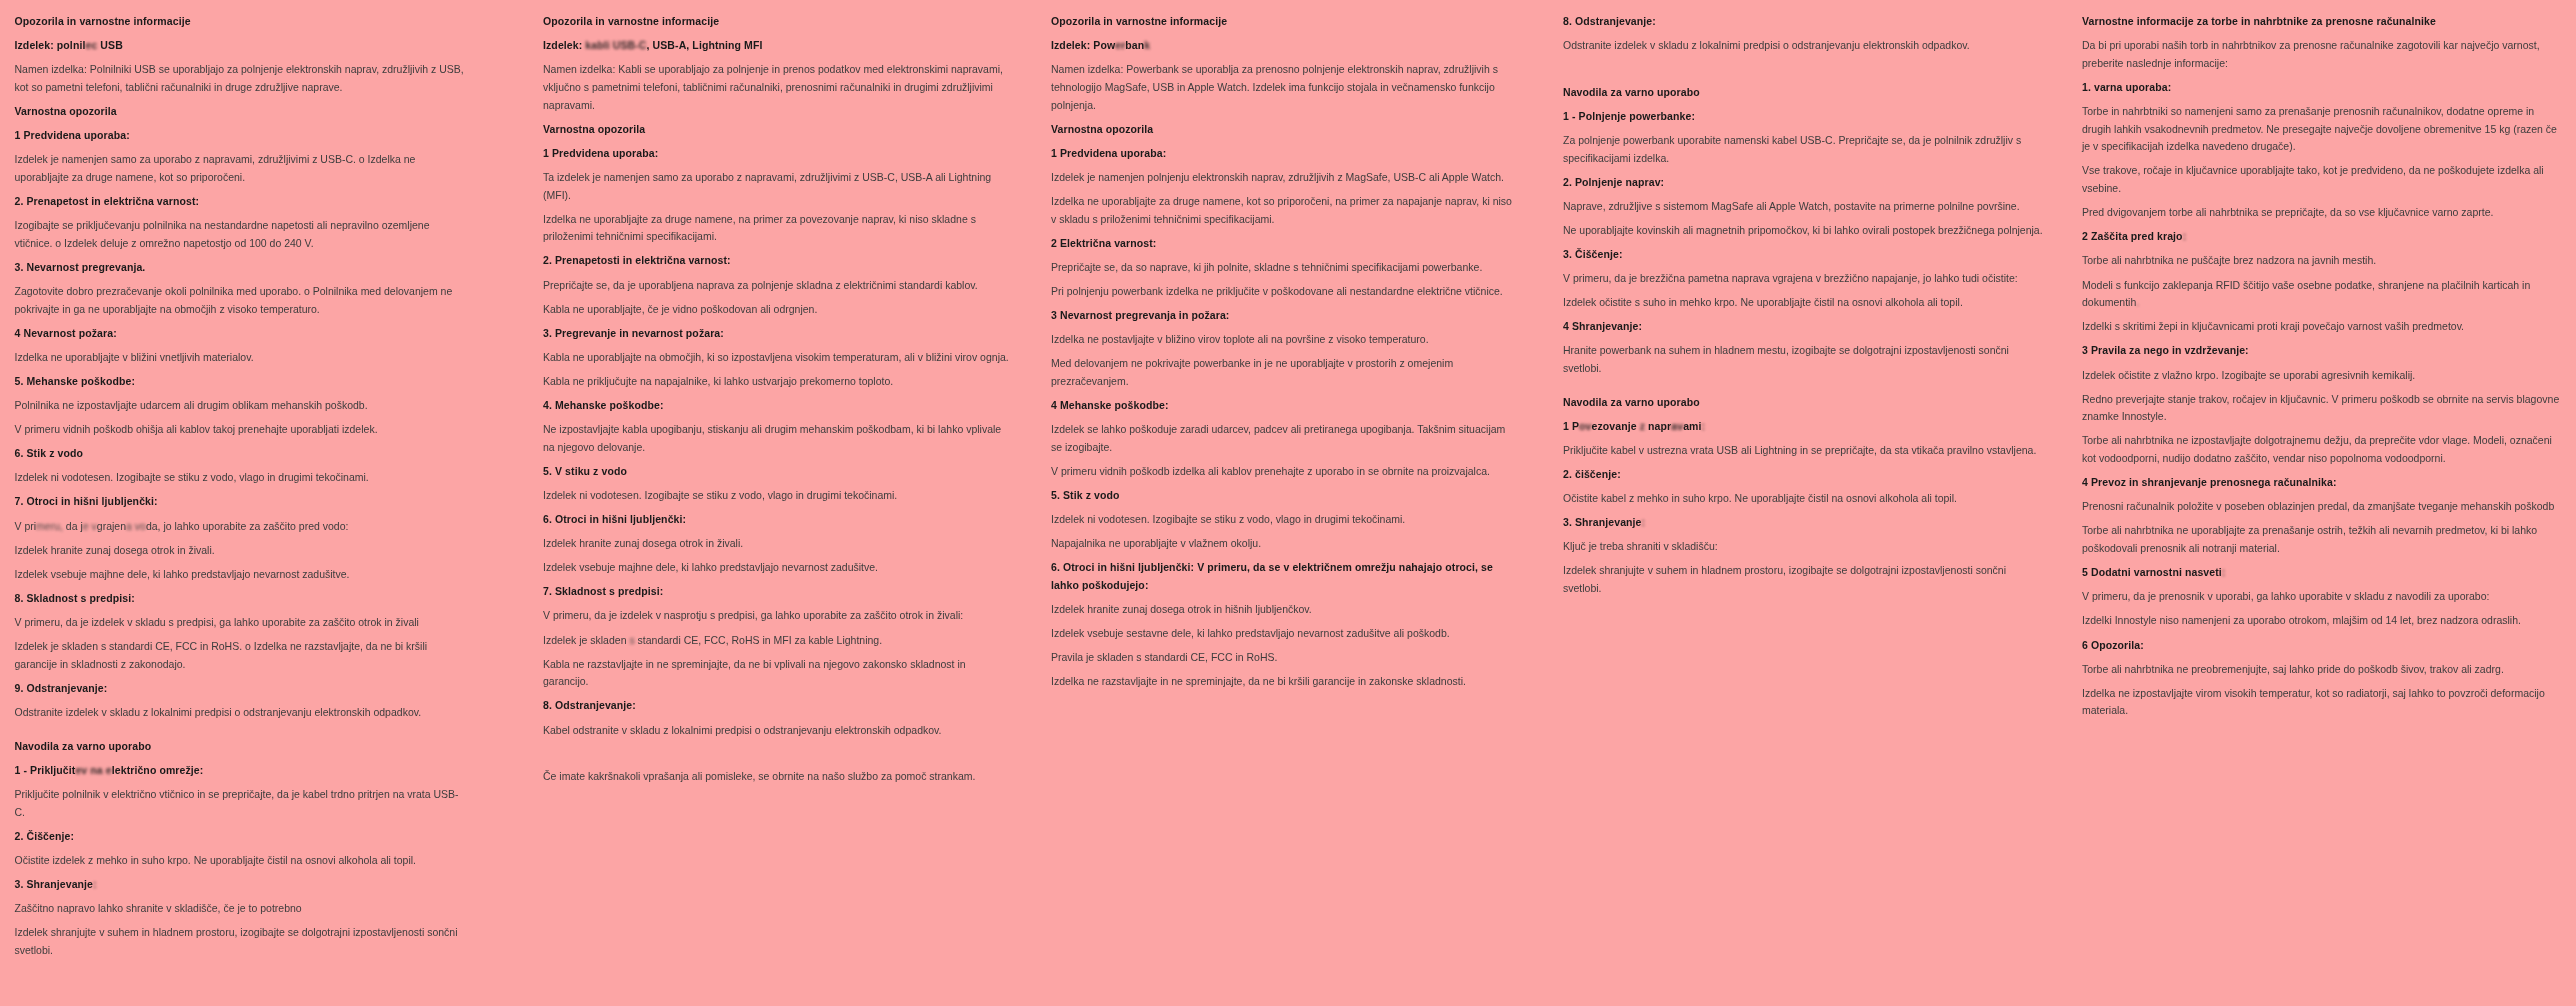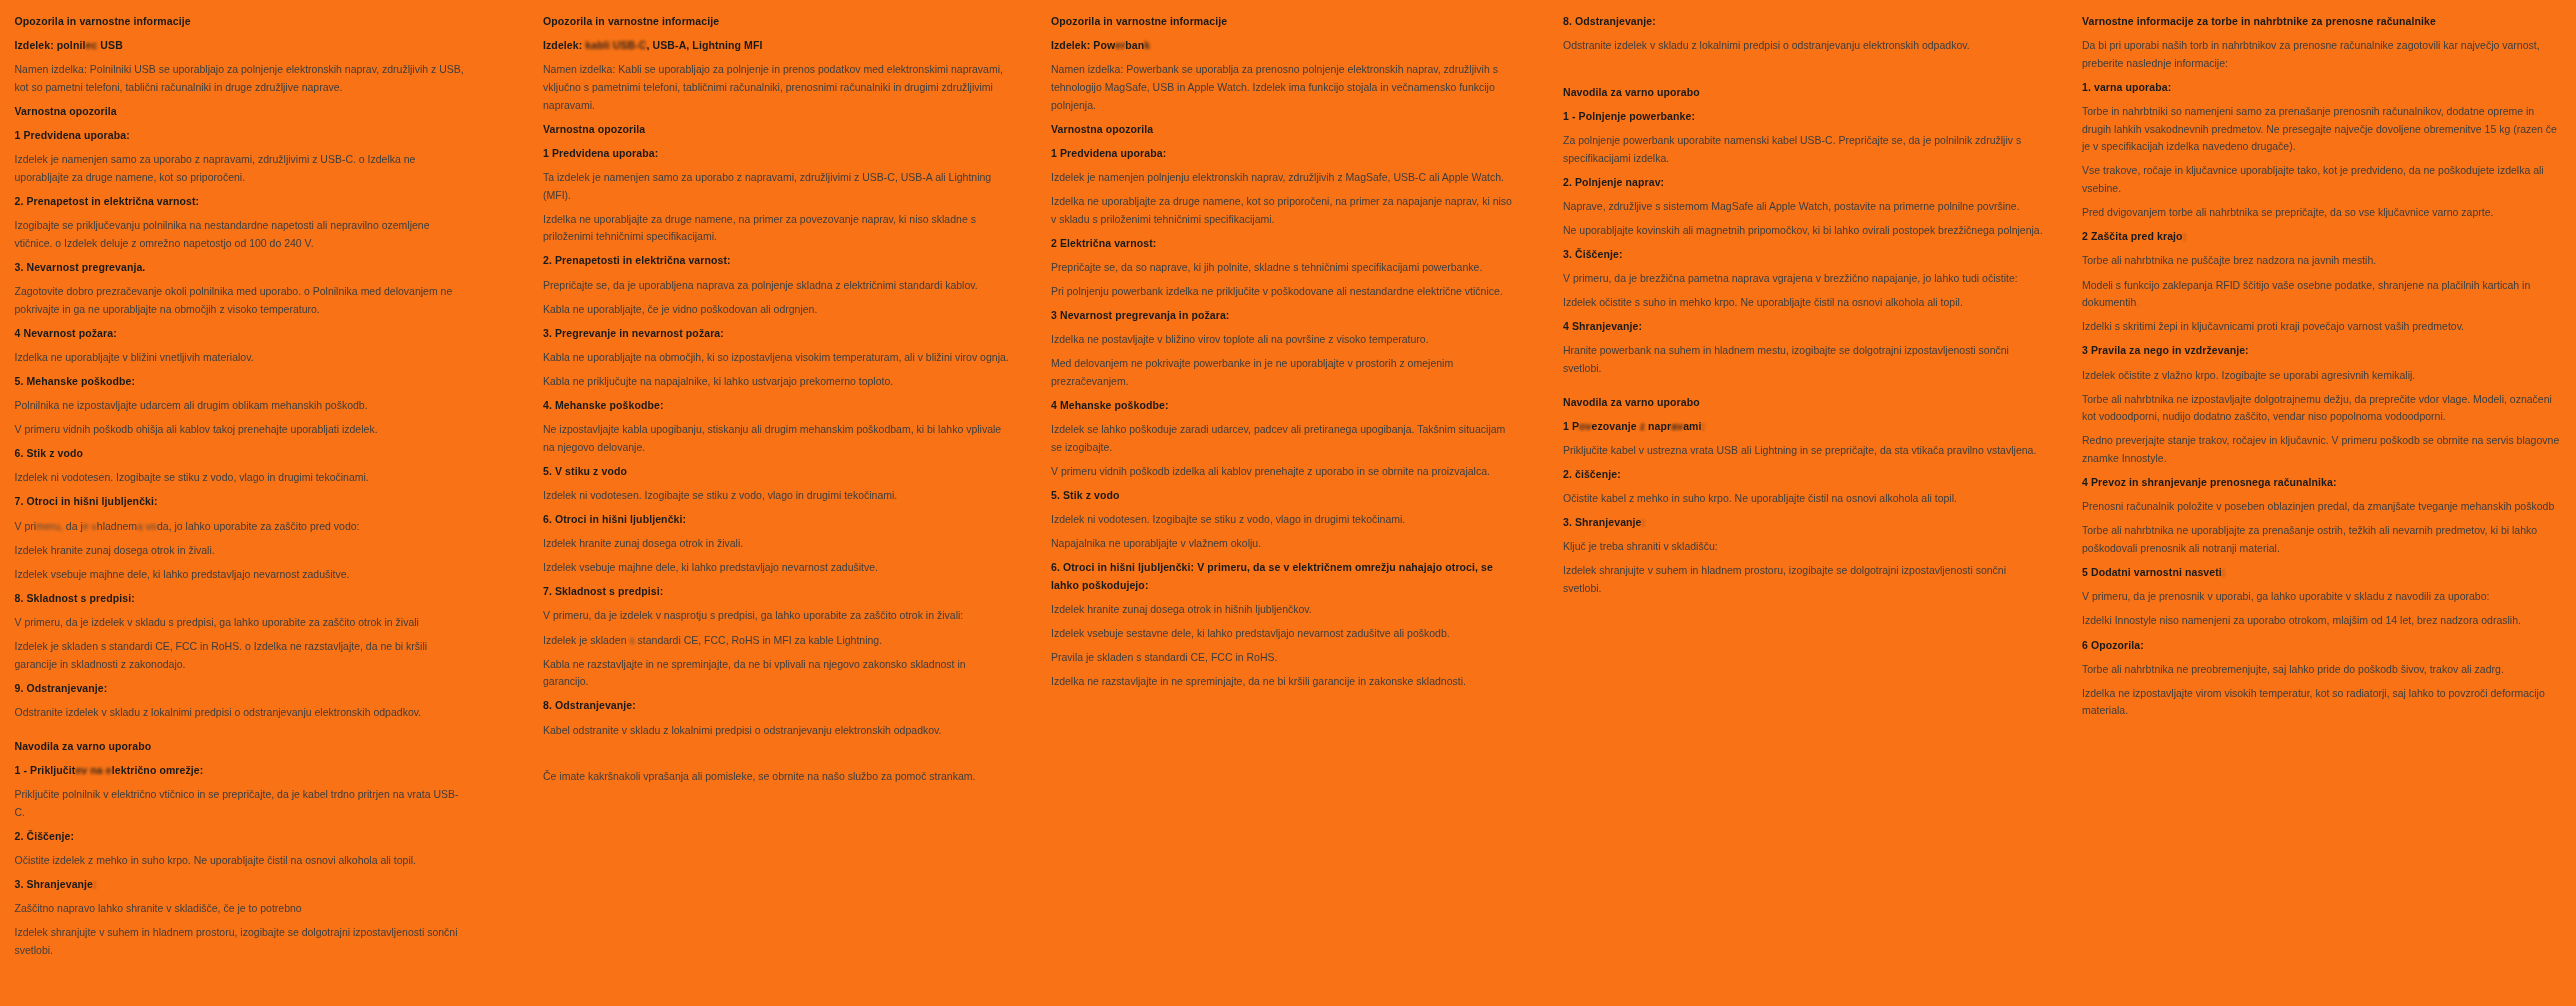--- a/index.html
+++ b/index.html
@@ -1,20 +1,20 @@
 <!DOCTYPE html>
 <html style="font-size:13px"><head>
 <meta charset="utf-8">
 <style>
   html, body { margin: 0; padding: 0; background: #ffffff; }
   .page {
     position: relative;
     width: 2576px;
     height: 1006px;
-    background: #f97316;
+    background: #fca5a5;
     overflow: hidden;
     font-family: "Liberation Sans", "DejaVu Sans", sans-serif;
   }
   .col { position: absolute; top: 13px; }
   .col-0 { left: 14.5px;   width: 451px; }
   .col-1 { left: 543px;  width: 471px; }
   .col-2 { left: 1051px; width: 463px; }
   .col-3 { left: 1563px; width: 483px; }
   .col-4 { left: 2082px; width: 479px; }
   .col p { margin: 0 0 6.4px 0; font-size: 10.5px; line-height: 17.7px; }
@@ -40,21 +40,21 @@
       <p class="h"><span>3. Nevarnost pregrevanja.</span></p>
       <p class="b"><span>Zagotovite dobro prezračevanje okoli polnilnika med uporabo. o Polnilnika med delovanjem ne pokrivajte in ga ne uporabljajte na območjih z visoko temperaturo.</span></p>
       <p class="h"><span>4 Nevarnost požara:</span></p>
       <p class="b"><span>Izdelka ne uporabljajte v bližini vnetljivih materialov.</span></p>
       <p class="h"><span>5. Mehanske poškodbe:</span></p>
       <p class="b"><span>Polnilnika ne izpostavljajte udarcem ali drugim oblikam mehanskih poškodb.</span></p>
       <p class="b"><span>V primeru vidnih poškodb ohišja ali kablov takoj prenehajte uporabljati izdelek.</span></p>
       <p class="h"><span>6. Stik z vodo</span></p>
       <p class="b"><span>Izdelek ni vodotesen. Izogibajte se stiku z vodo, vlago in drugimi tekočinami.</span></p>
       <p class="h"><span>7. Otroci in hišni ljubljenčki:</span></p>
-      <p class="b"><span>V pri</span><span class="blur">meru, </span><span>da j</span><span class="blur">e v</span><span>hladnem</span><span class="blur">a vo</span><span>da, jo lahko uporabite za zaščito pred vodo:</span></p>
+      <p class="b"><span>V pri</span><span class="blur">meru, </span><span>da j</span><span class="blur">e v</span><span>grajen</span><span class="blur">a vo</span><span>da, jo lahko uporabite za zaščito pred vodo:</span></p>
       <p class="b"><span>Izdelek hranite zunaj dosega otrok in živali.</span></p>
       <p class="b"><span>Izdelek vsebuje majhne dele, ki lahko predstavljajo nevarnost zadušitve.</span></p>
       <p class="h"><span>8. Skladnost s predpisi:</span></p>
       <p class="b"><span>V primeru, da je izdelek v skladu s predpisi, ga lahko uporabite za zaščito otrok in živali</span></p>
       <p class="b"><span>Izdelek je skladen s standardi CE, FCC in RoHS. o Izdelka ne razstavljajte, da ne bi kršili garancije in skladnosti z zakonodajo.</span></p>
       <p class="h"><span>9. Odstranjevanje:</span></p>
       <p class="b"><span>Odstranite izdelek v skladu z lokalnimi predpisi o odstranjevanju elektronskih odpadkov.</span></p>
       <div class="spacer-small"></div>
       <p class="h"><span>Navodila za varno uporabo</span></p>
       <p class="h"><span>1 - Priključit</span><span class="blur">ev na e</span><span>lektrično omrežje:</span></p>
@@ -152,22 +152,22 @@
       <p class="h"><span>1. varna uporaba:</span></p>
       <p class="b"><span>Torbe in nahrbtniki so namenjeni samo za prenašanje prenosnih računalnikov, dodatne opreme in drugih lahkih vsakodnevnih predmetov. Ne presegajte največje dovoljene obremenitve 15 kg (razen če je v specifikacijah izdelka navedeno drugače).</span></p>
       <p class="b"><span>Vse trakove, ročaje in ključavnice uporabljajte tako, kot je predvideno, da ne poškodujete izdelka ali vsebine.</span></p>
       <p class="b"><span>Pred dvigovanjem torbe ali nahrbtnika se prepričajte, da so vse ključavnice varno zaprte.</span></p>
       <p class="h"><span>2 Zaščita pred krajo</span><span class="blur">:</span></p>
       <p class="b"><span>Torbe ali nahrbtnika ne puščajte brez nadzora na javnih mestih.</span></p>
       <p class="b"><span>Modeli s funkcijo zaklepanja RFID ščitijo vaše osebne podatke, shranjene na plačilnih karticah in dokumentih</span><span class="blur">.</span></p>
       <p class="b"><span>Izdelki s skritimi žepi in ključavnicami proti kraji povečajo varnost vaših predmetov.</span></p>
       <p class="h"><span>3 Pravila za nego in vzdrževanje:</span></p>
       <p class="b"><span>Izdelek očistite z vlažno krpo. Izogibajte se uporabi agresivnih kemikalij.</span></p>
+      <p class="b"><span>Redno preverjajte stanje trakov, ročajev in ključavnic. V primeru poškodb se obrnite na servis blagovne znamke Innostyle.</span></p>
       <p class="b"><span>Torbe ali nahrbtnika ne izpostavljajte dolgotrajnemu dežju, da preprečite vdor vlage. Modeli, označeni kot vodoodporni, nudijo dodatno zaščito, vendar niso popolnoma vodoodporni.</span></p>
-      <p class="b"><span>Redno preverjajte stanje trakov, ročajev in ključavnic. V primeru poškodb se obrnite na servis blagovne znamke Innostyle.</span></p>
       <p class="h"><span>4 Prevoz in shranjevanje prenosnega računalnika:</span></p>
       <p class="b"><span>Prenosni računalnik položite v poseben oblazinjen predal, da zmanjšate tveganje mehanskih poškodb</span></p>
       <p class="b"><span>Torbe ali nahrbtnika ne uporabljajte za prenašanje ostrih, težkih ali nevarnih predmetov, ki bi lahko poškodovali prenosnik ali notranji material.</span></p>
       <p class="h"><span>5 Dodatni varnostni nasveti</span><span class="blur">:</span></p>
       <p class="b"><span>V primeru, da je prenosnik v uporabi, ga lahko uporabite v skladu z navodili za uporabo:</span></p>
       <p class="b"><span>Izdelki Innostyle niso namenjeni za uporabo otrokom, mlajšim od 14 let, brez nadzora odraslih.</span></p>
       <p class="h"><span>6 Opozorila:</span></p>
       <p class="b"><span>Torbe ali nahrbtnika ne preobremenjujte, saj lahko pride do poškodb šivov, trakov ali zadrg.</span></p>
       <p class="b"><span>Izdelka ne izpostavljajte virom visokih temperatur, kot so radiatorji, saj lahko to povzroči deformacijo materiala.</span></p>
     </div>

